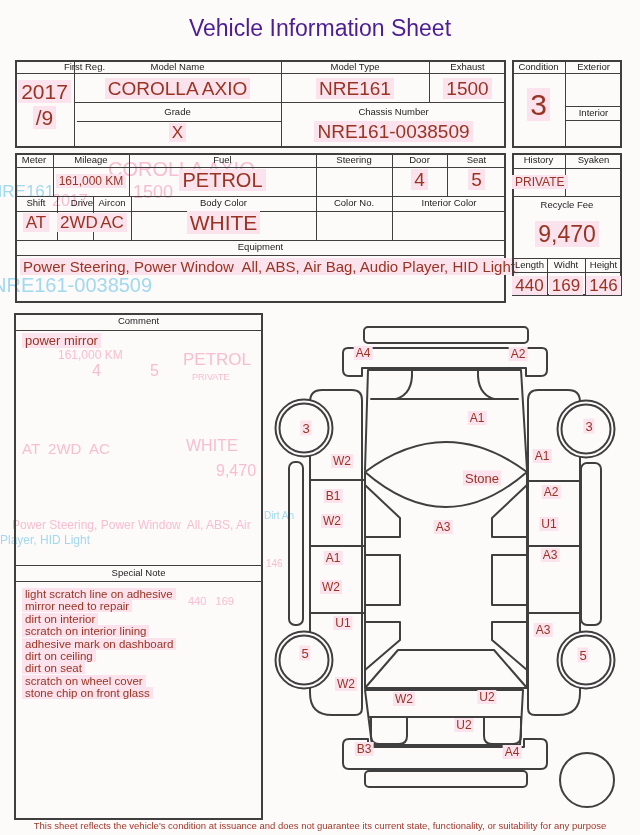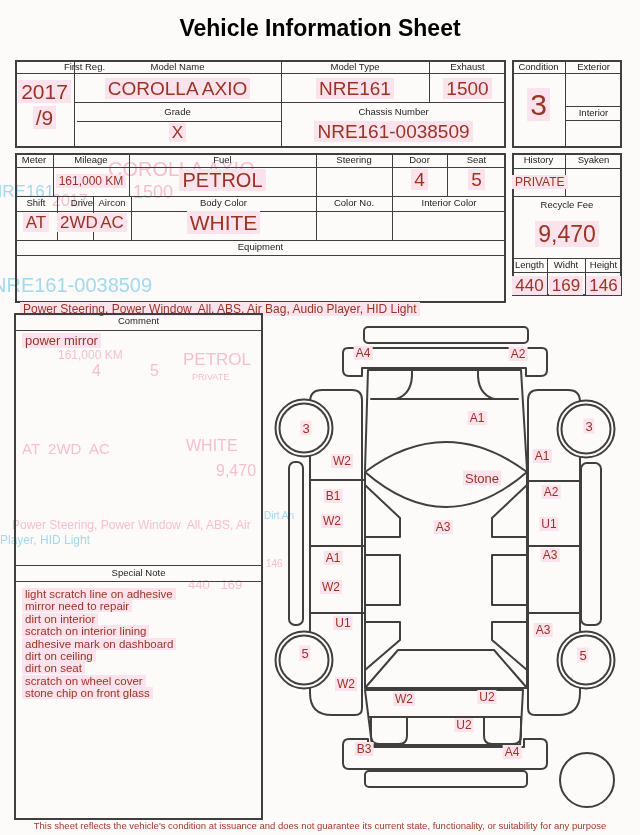--- a/index.html
+++ b/index.html
@@ -35,25 +35,25 @@
   <span class="ghost gp" style="left:58px;top:348px;font-size:12px;">161,000 KM</span>
   <span class="ghost gp" style="left:92px;top:362px;font-size:16px;">4</span>
   <span class="ghost gp" style="left:150px;top:362px;font-size:16px;">5</span>
   <span class="ghost gp" style="left:183px;top:350px;font-size:17px;">PETROL</span>
   <span class="ghost gp" style="left:192px;top:372px;font-size:9px;">PRIVATE</span>
   <span class="ghost gp" style="left:22px;top:440px;font-size:15px;">AT  2WD  AC</span>
   <span class="ghost gp" style="left:186px;top:437px;font-size:16px;">WHITE</span>
   <span class="ghost gp" style="left:216px;top:462px;font-size:16px;">9,470</span>
   <span class="ghost gp" style="left:12px;top:518px;font-size:12px;">Power Steering, Power Window  All, ABS, Air</span>
   <span class="ghost gb" style="left:0px;top:533px;font-size:12px;">Player, HID Light</span>
-  <span class="ghost gp" style="left:188px;top:577px;font-size:13px;">440   169</span>
+  <span class="ghost gp" style="left:188px;top:595px;font-size:11px;">440   169</span>
   <span class="ghost gb" style="left:264px;top:510px;font-size:10px;">Dirt An</span>
   <span class="ghost gp" style="left:266px;top:558px;font-size:10px;">146</span>
 
-  <div class="t c lyr" style="left:0;top:16px;width:640px;font-size:23px;color:#000000;font-weight:bold;">Vehicle Information Sheet</div>
+  <div class="t c lyr" style="left:0;top:16px;width:640px;font-size:23px;color:#4c1d95;">Vehicle Information Sheet</div>
 
   <div class="box lyr" style="left:15px;top:60px;width:491px;height:88px;"></div>
   <div class="vl lyr" style="left:74px;top:60px;height:88px;"></div>
   <div class="vl lyr" style="left:281px;top:60px;height:88px;"></div>
   <div class="vl lyr" style="left:429px;top:60px;height:43px;"></div>
   <div class="hl lyr" style="left:15px;top:73px;width:491px;"></div>
   <div class="hl lyr" style="left:74px;top:102px;width:432px;"></div>
   <div class="hl lyr" style="left:77px;top:121px;width:204px;"></div>
 
   <div class="t c hdr lyr" style="left:15px;width:59px;top:62px;padding-left:40px;">First Reg.</div>
@@ -110,21 +110,21 @@
   <div class="t c hdr lyr" style="left:57px;width:36px;top:198px;text-align:right;">Drive</div>
   <div class="t c hdr lyr" style="left:93px;width:38px;top:198px;">Aircon</div>
   <div class="t c hdr lyr" style="left:131px;width:185px;top:198px;">Body Color</div>
   <div class="t c hdr lyr" style="left:316px;width:76px;top:198px;">Color No.</div>
   <div class="t c hdr lyr" style="left:392px;width:114px;top:198px;">Interior Color</div>
   <div class="t c red lyr" style="left:15px;width:42px;top:214px;font-size:17px;"><span class="pink">AT</span></div>
   <div class="t c red lyr" style="left:57px;width:36px;top:214px;font-size:17px;"><span class="pink">2WD</span></div>
   <div class="t c red lyr" style="left:93px;width:38px;top:214px;font-size:17px;"><span class="pink">AC</span></div>
   <div class="t c red lyr" style="left:131px;width:185px;top:211px;font-size:21px;"><span class="pink">WHITE</span></div>
   <div class="t c hdr lyr" style="left:15px;width:491px;top:242px;">Equipment</div>
-  <div class="t red lyr" style="left:20px;top:259px;font-size:12px;margin-top:44px;"><span class="pink">Power Steering, Power Window  All, ABS, Air Bag, Audio Player, HID Light</span></div>
+  <div class="t red lyr" style="left:20px;top:259px;font-size:15px;"><span class="pink">Power Steering, Power Window  All, ABS, Air Bag, Audio Player, HID Light</span></div>
 
   <div class="box lyr" style="left:512px;top:153px;width:110px;height:143px;"></div>
   <div class="vl lyr" style="left:565px;top:153px;height:43px;"></div>
   <div class="hl lyr" style="left:512px;top:168px;width:110px;"></div>
   <div class="hl lyr" style="left:512px;top:196px;width:110px;"></div>
   <div class="hl lyr" style="left:512px;top:258px;width:110px;"></div>
   <div class="hl lyr" style="left:512px;top:272px;width:110px;"></div>
   <div class="vl lyr" style="left:547px;top:258px;height:38px;"></div>
   <div class="vl lyr" style="left:585px;top:258px;height:38px;"></div>
   <div class="t c hdr lyr" style="left:512px;width:53px;top:155px;">History</div>

